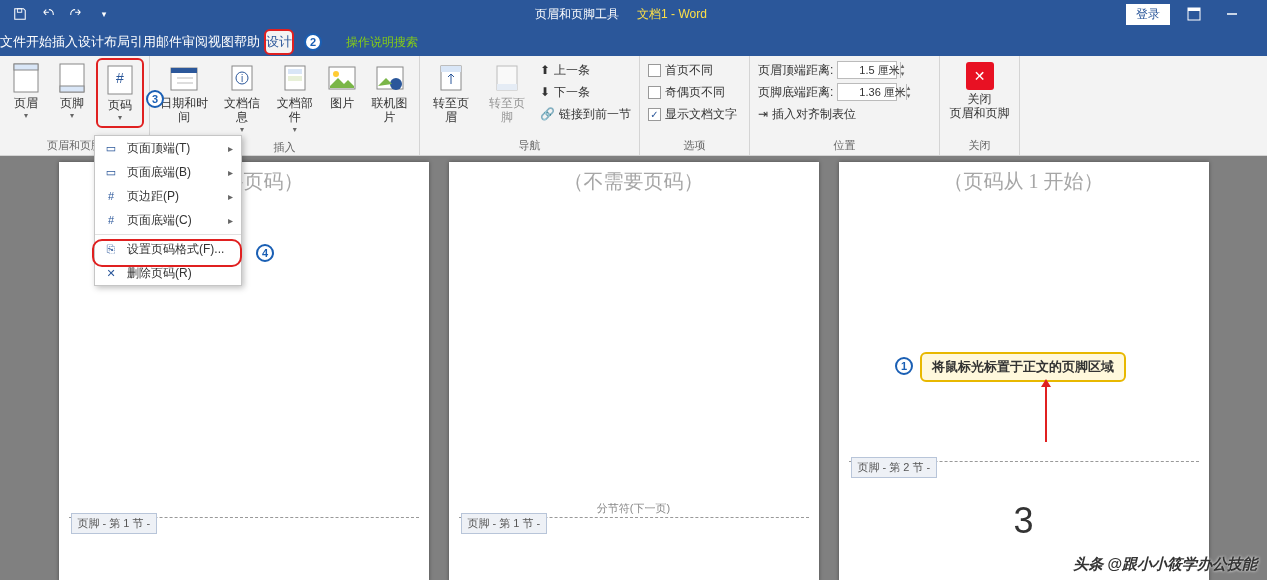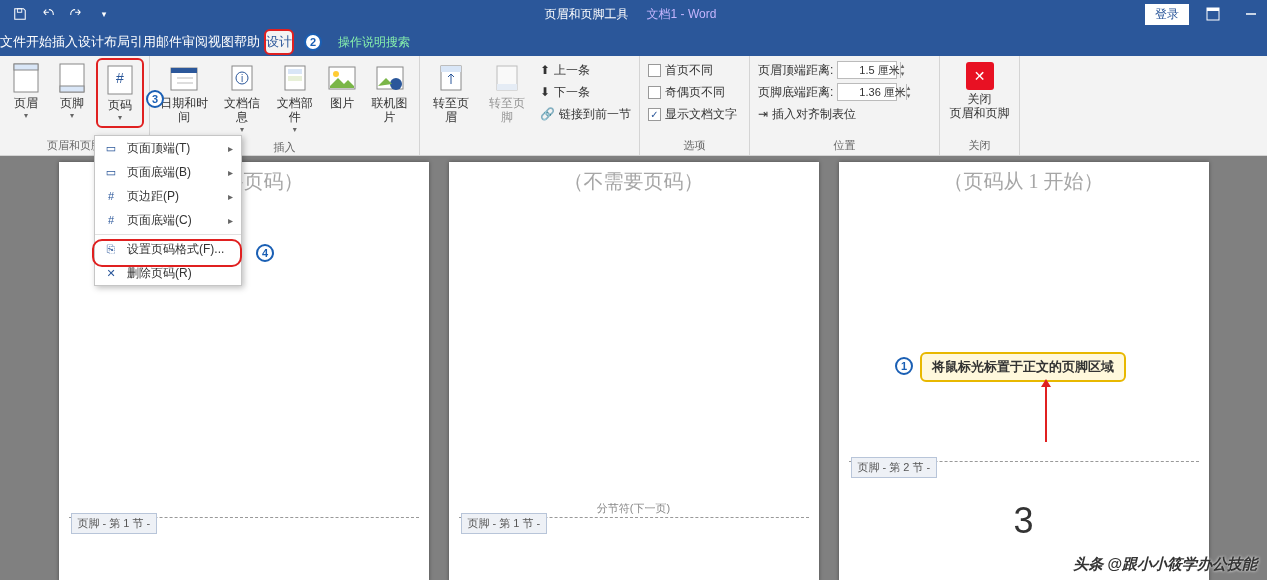--- a/index.html
+++ b/index.html
@@ -3,28 +3,28 @@
 <meta charset="utf-8">
 <style>
 *{margin:0;padding:0;box-sizing:border-box;font-family:"Microsoft YaHei","Segoe UI",sans-serif}
 body{background:#fff;width:1267px;height:580px;overflow:hidden;position:relative}
 .title-bar{height:28px;background:#2b579a;display:flex;align-items:center;color:#fff;font-size:12px}
 .qat{display:flex;align-items:center;padding-left:8px;gap:4px}
 .qat-btn{width:24px;height:24px;display:flex;align-items:center;justify-content:center;color:#fff;cursor:pointer}
 .qat-btn svg{width:14px;height:14px;fill:#fff}
 .title-center{flex:1;display:flex;align-items:flex-start;justify-content:center;gap:18px}
 .contextual-tab-title{color:#fff}
-.doc-title{color:#c4b5fd}
-.title-right{display:flex;align-items:center;gap:10px;padding-right:2px}
+.doc-title{color:#fde047}
+.title-right{display:flex;align-items:center;gap:10px;padding-right:21px}
 .login-btn{background:#fff;color:#2b579a;padding:2px 10px;font-size:12px;border:none}
 .win-btn{width:28px;height:22px;display:flex;align-items:center;justify-content:center;color:#fff}
 .tab-bar{height:28px;background:#2b579a;display:flex;align-items:center;font-size:13px;position:relative}
 .tab{padding:0 0;height:28px;line-height:28px;color:#fff;cursor:pointer}
 .tab.design-context{border:2px solid #e02020;border-radius:6px;height:26px;line-height:22px;margin:0 4px;background:#f3f3f3;color:#2b579a}
-.tell-me{color:#86efac;font-size:12px;margin-left:16px}
+.tell-me{color:#84cc16;font-size:12px;margin-left:24px}
 .callout-num{display:inline-flex;width:18px;height:18px;border-radius:50%;background:#fff;border:2px solid #1a5fb4;color:#1a5fb4;font-size:11px;font-weight:bold;align-items:center;justify-content:center}
 .ribbon{height:100px;background:#f3f3f3;border-bottom:1px solid #d4d4d4;display:flex;font-size:12px;position:relative}
 .ribbon-group{border-right:1px solid #d4d4d4;display:flex;flex-direction:column;padding:2px 4px 0}
 .group-content{flex:1;display:flex;align-items:flex-start;gap:2px}
 .group-label{text-align:center;color:#666;font-size:11px;padding:2px 0}
 .big-btn{display:flex;flex-direction:column;align-items:center;justify-content:flex-start;padding:4px 6px;gap:2px;cursor:pointer;min-width:40px}
 .big-btn .icon-box{width:32px;height:32px;display:flex;align-items:center;justify-content:center}
 .big-btn .lbl{font-size:12px;text-align:center;color:#333;line-height:14px}
 .big-btn.highlighted{border:2px solid #e02020;border-radius:6px;position:relative}
 .dropdown-arrow{font-size:8px;color:#666;line-height:8px}
@@ -240,20 +240,21 @@
         <div class="small-row">
             <span>⬇</span>
             <span>下一条</span>
           </div>
         <div class="small-row">
             <span>🔗</span>
             <span>链接到前一节</span>
           </div>
       </div>
     </div>
+    <div class="group-label">导航</div>
   </div>
 
   <div class="ribbon-group" style="width:110px">
     <div class="group-content">
       <div class="small-rows">
         <div class="small-row">
             <span class="checkbox"></span>
             <span>首页不同</span>
           </div>
         <div class="small-row">

